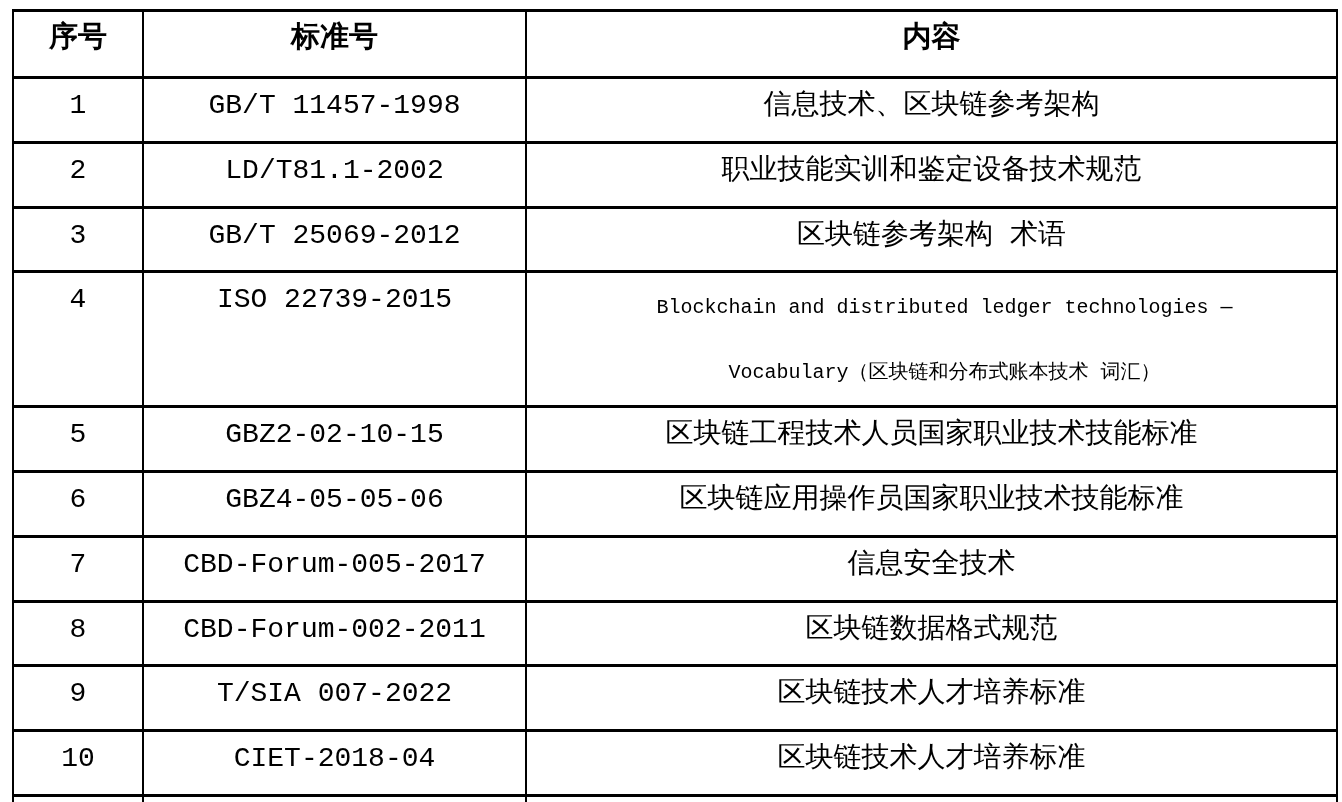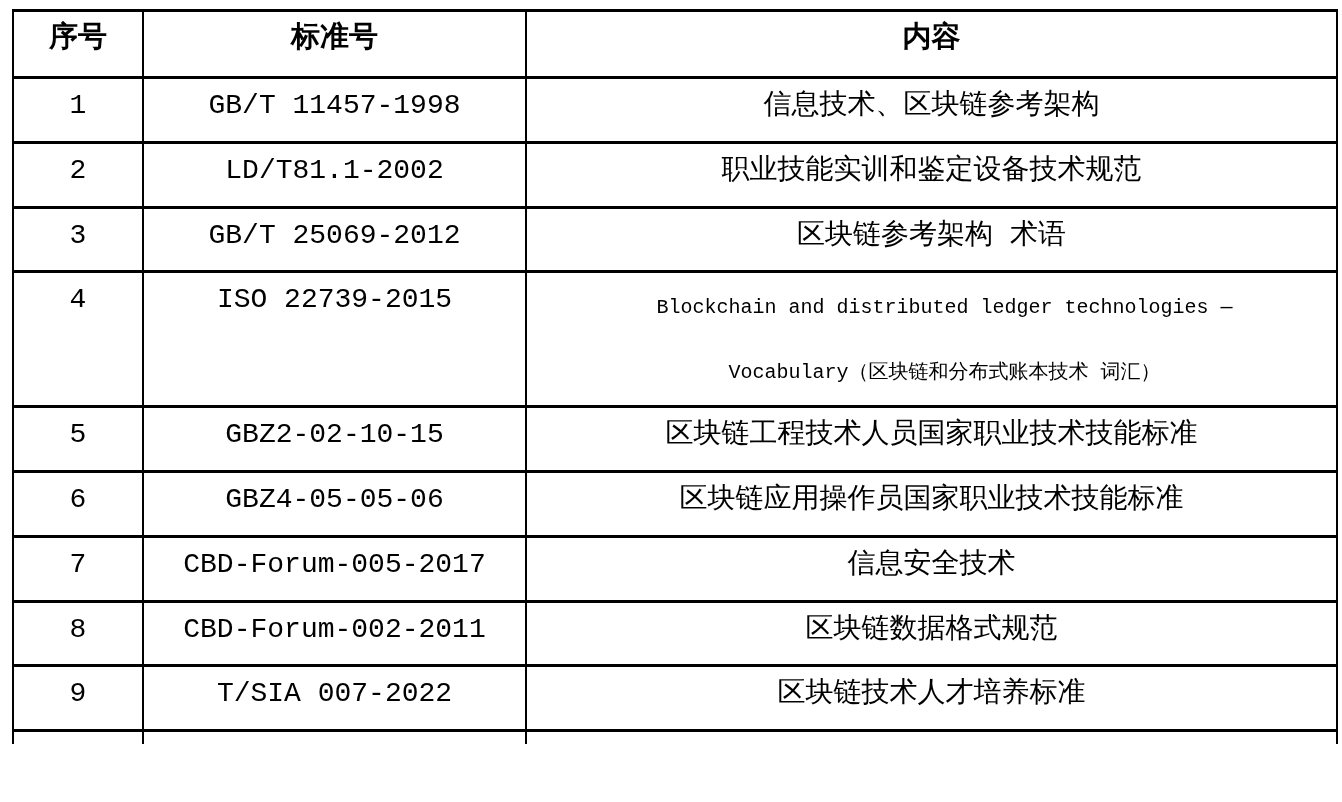--- a/index.html
+++ b/index.html
@@ -116,19 +116,24 @@
     <tr class="h-short">
       <td>8</td>
       <td>CBD-Forum-002-2011</td>
       <td>区块链数据格式规范</td>
     </tr>
     <tr class="h-norm">
       <td>9</td>
       <td>T/SIA 007-2022</td>
       <td>区块链技术人才培养标准</td>
     </tr>
+    <tr class="h-norm">
+      <td>10</td>
+      <td>CIET-2018-04</td>
+      <td>区块链技术人才培养标准</td>
+    </tr>
     <tr class="partial">
       <td></td>
       <td></td>
       <td></td>
     </tr>
   </tbody>
 </table>
 
 </body></html>

